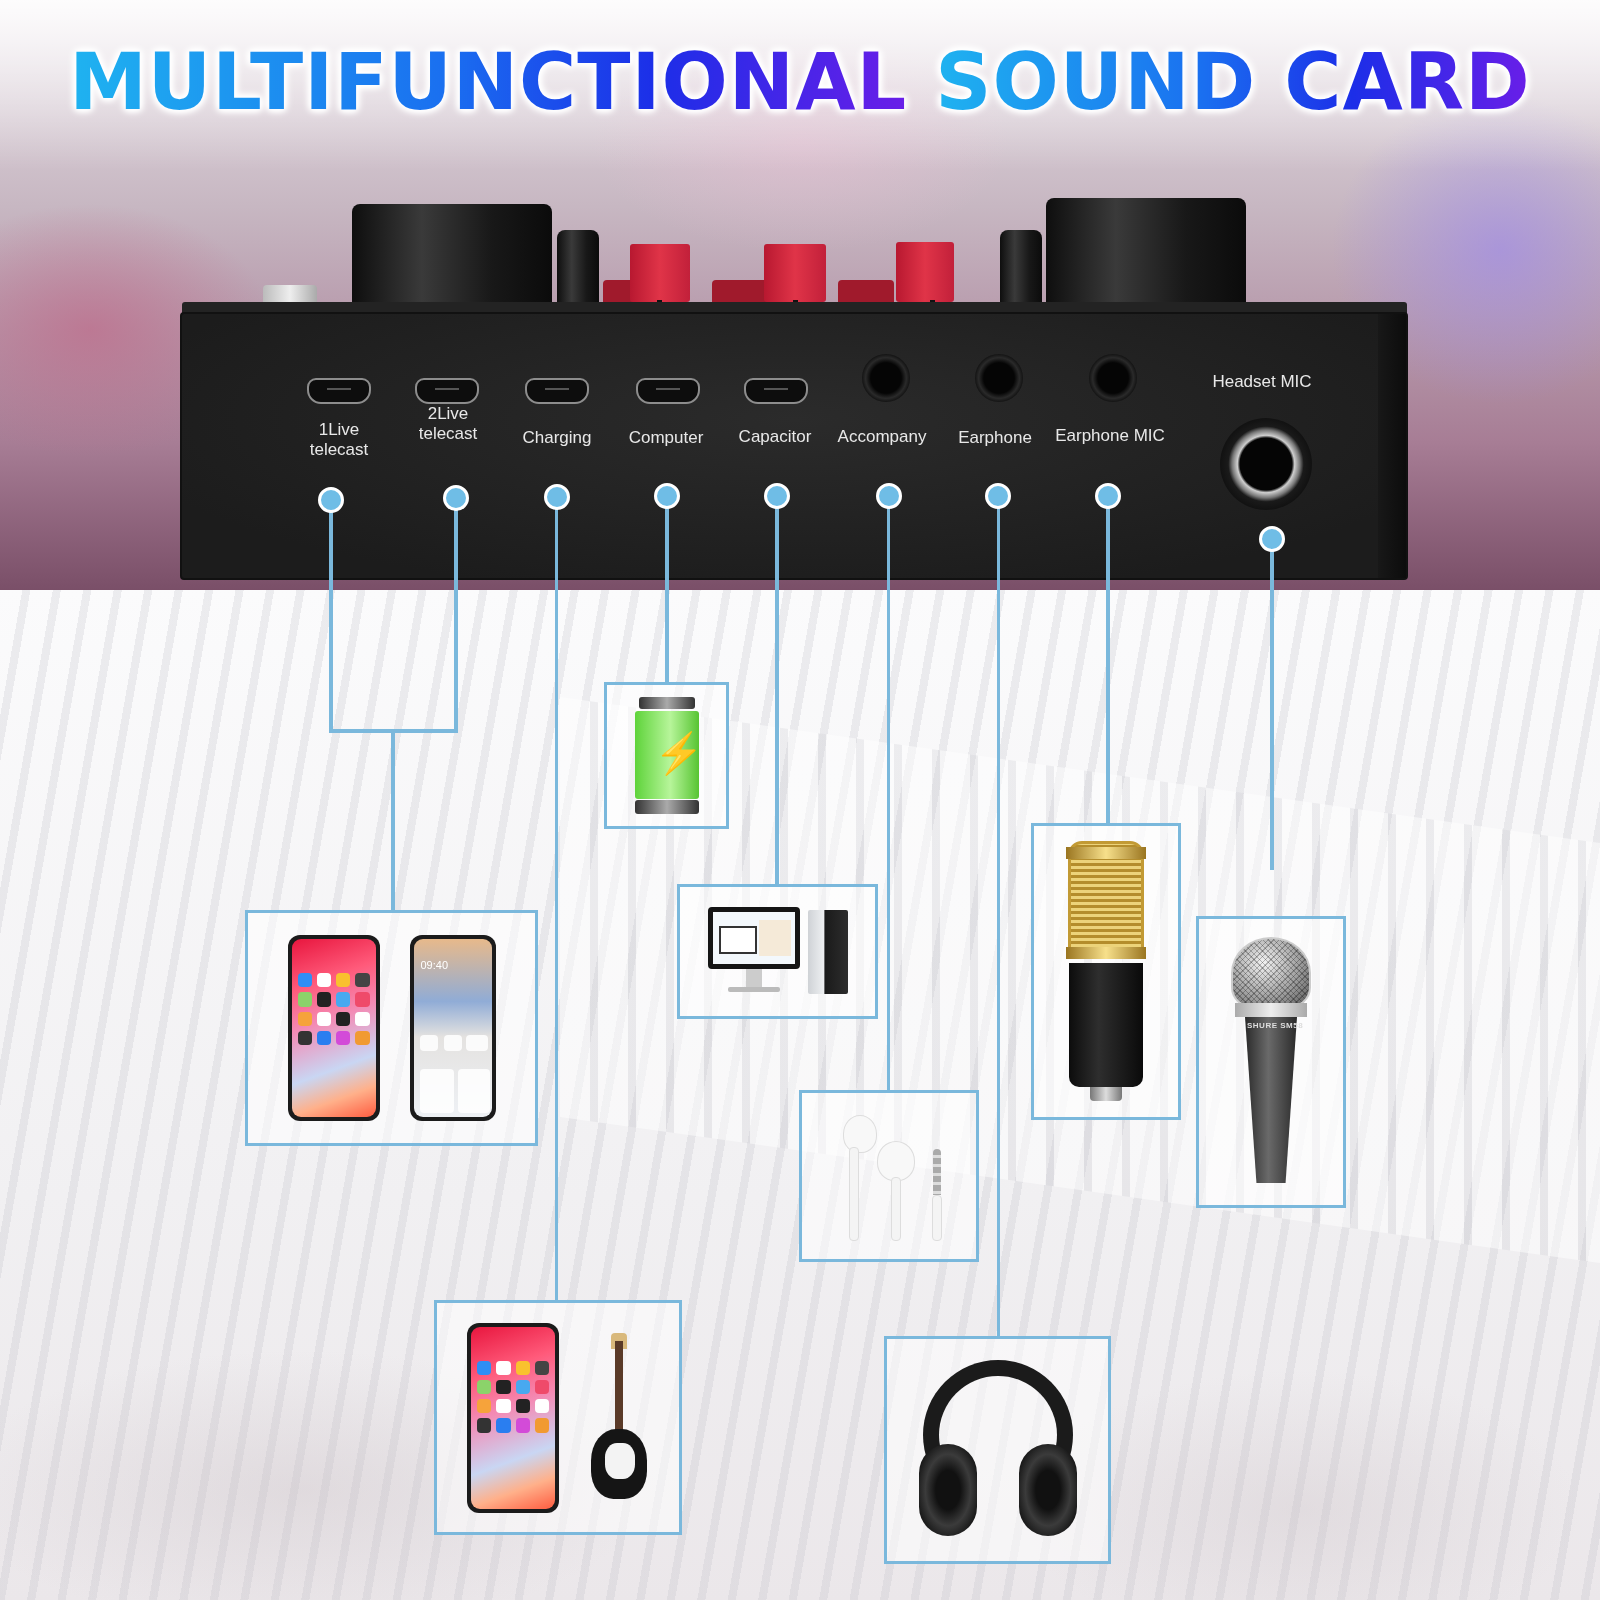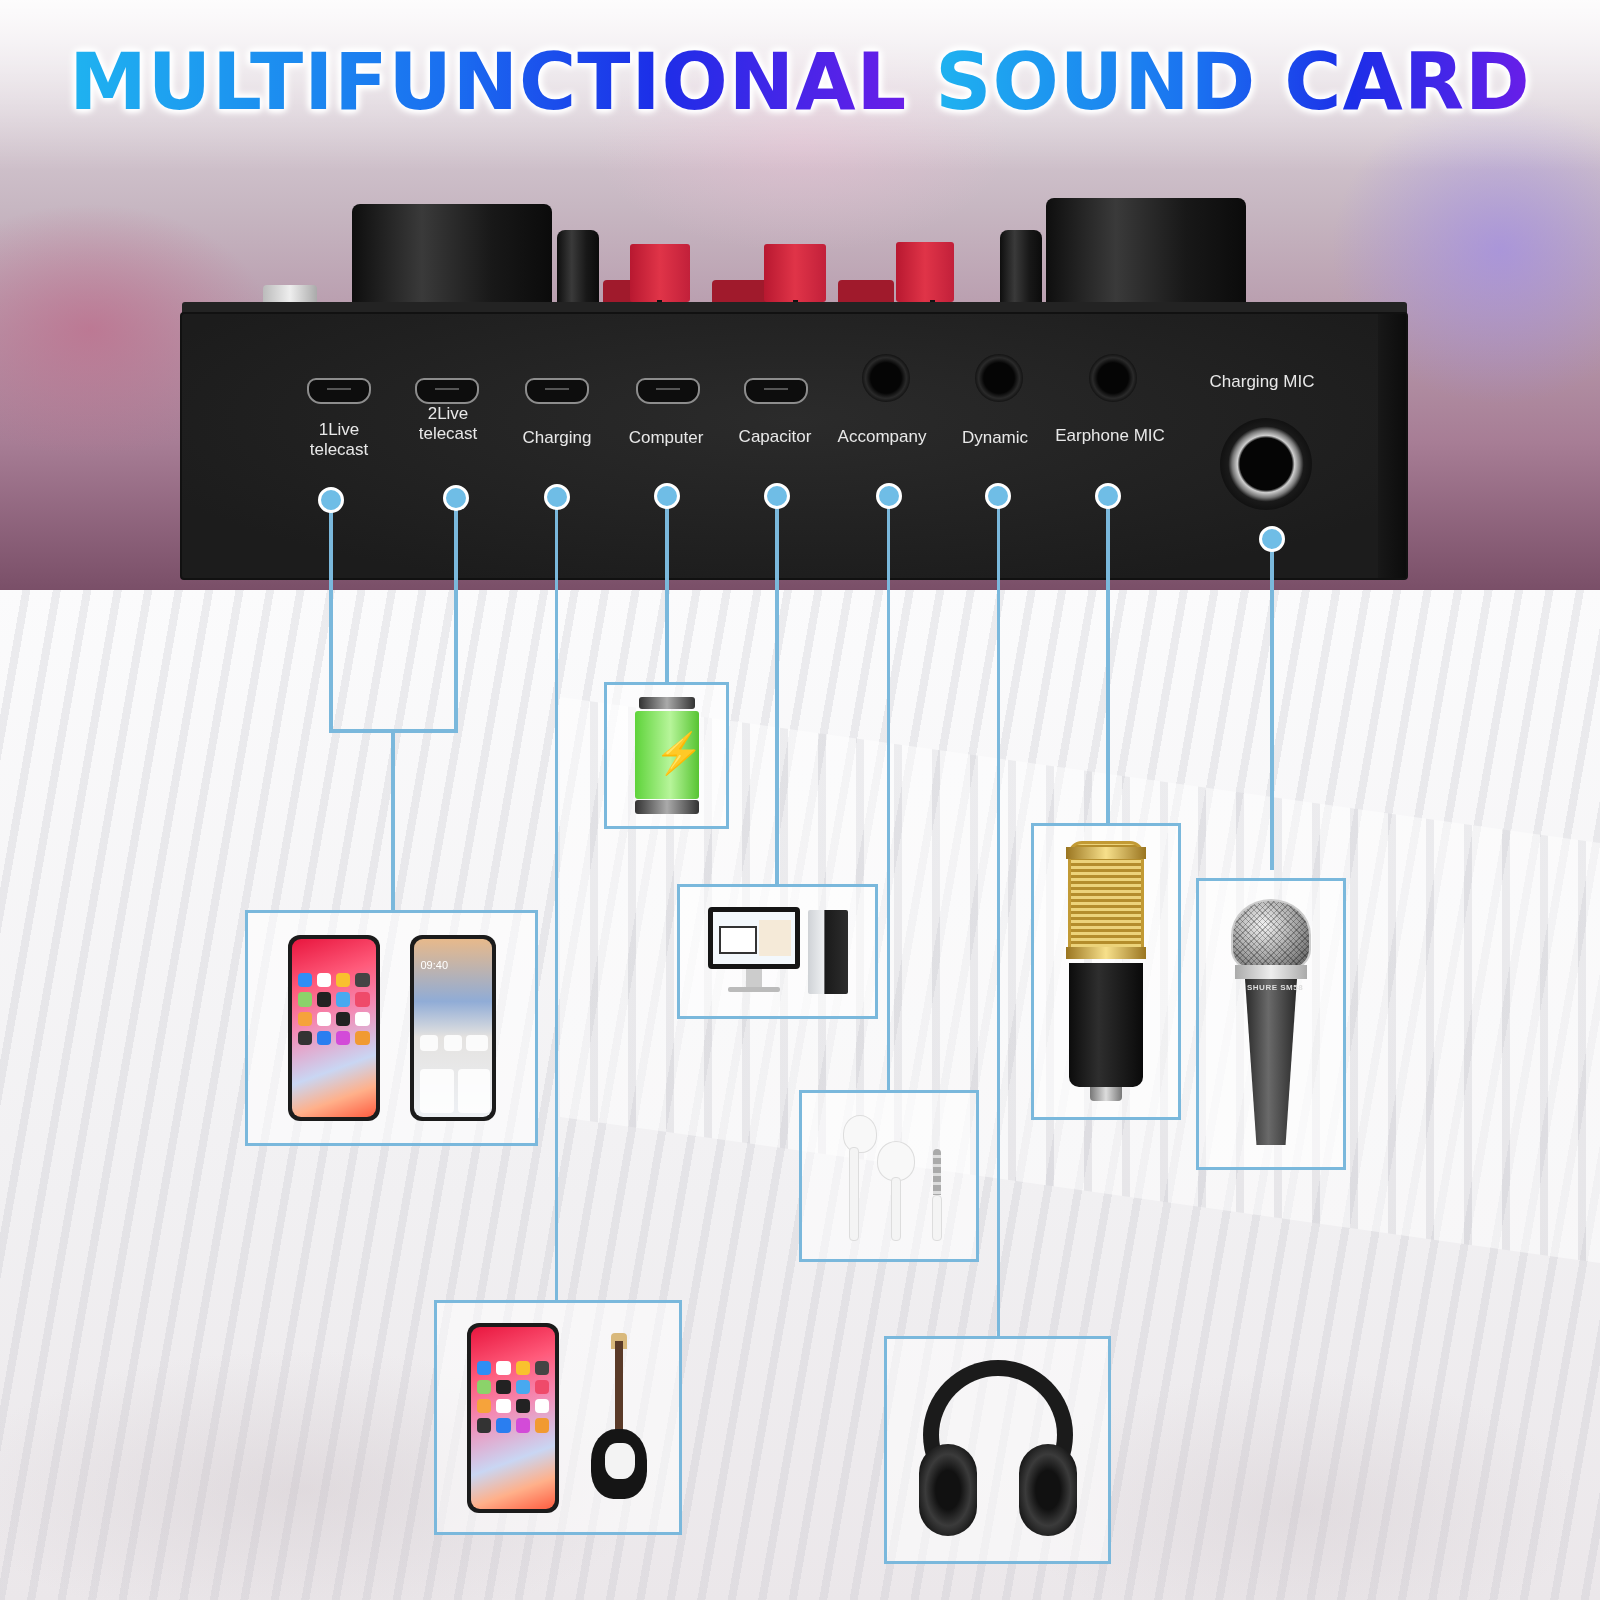--- a/index.html
+++ b/index.html
@@ -159,23 +159,23 @@
   <div>telecast</div>
 </div>
 <div class="port-label" style="left:448px;top:404px">
   <div>2Live</div>
   <div>telecast</div>
 </div>
 <div class="port-label" style="left:557px;top:428px">Charging</div>
 <div class="port-label" style="left:666px;top:428px">Computer</div>
 <div class="port-label" style="left:775px;top:427px">Capacitor</div>
 <div class="port-label" style="left:882px;top:427px">Accompany</div>
-<div class="port-label" style="left:995px;top:428px">Dynamic</div>
+<div class="port-label" style="left:995px;top:428px">Earphone</div>
 <div class="port-label" style="left:1110px;top:426px">Earphone MIC</div>
-<div class="port-label" style="left:1262px;top:372px">Charging MIC</div>
+<div class="port-label" style="left:1262px;top:372px">Headset MIC</div>
 
 <div class="line" style="left:329px;top:500px;width:4px;height:233px"></div>
 <div class="line" style="left:454px;top:500px;width:4px;height:233px"></div>
 <div class="line" style="left:329px;top:729px;width:129px;height:4px"></div>
 <div class="line" style="left:391px;top:729px;width:4px;height:183px"></div>
 <div class="line" style="left:555px;top:498px;width:3px;height:802px"></div>
 <div class="line" style="left:665px;top:498px;width:4px;height:186px"></div>
 <div class="line" style="left:775px;top:498px;width:4px;height:388px"></div>
 <div class="line" style="left:887px;top:498px;width:3px;height:594px"></div>
 <div class="line" style="left:997px;top:498px;width:3px;height:838px"></div>
@@ -267,21 +267,21 @@
     <div class="mic-cond">
       <div class="grill"></div>
       <div class="band" style="top:6px"></div>
       <div class="band" style="top:106px"></div>
       <div class="body"></div>
       <div class="tail"></div>
     </div>
   </div>
 </div>
 
-<div class="card" style="left:1196px;top:878px;width:150px;height:292px">
+<div class="card" style="left:1196px;top:916px;width:150px;height:292px">
   <div class="inner">
     <div class="mic-dyn">
       <div class="ball"></div>
       <div class="ring"></div>
       <div class="handle"></div>
       <span class="brand">SHURE SM58</span>
     </div>
   </div>
 </div>
 

